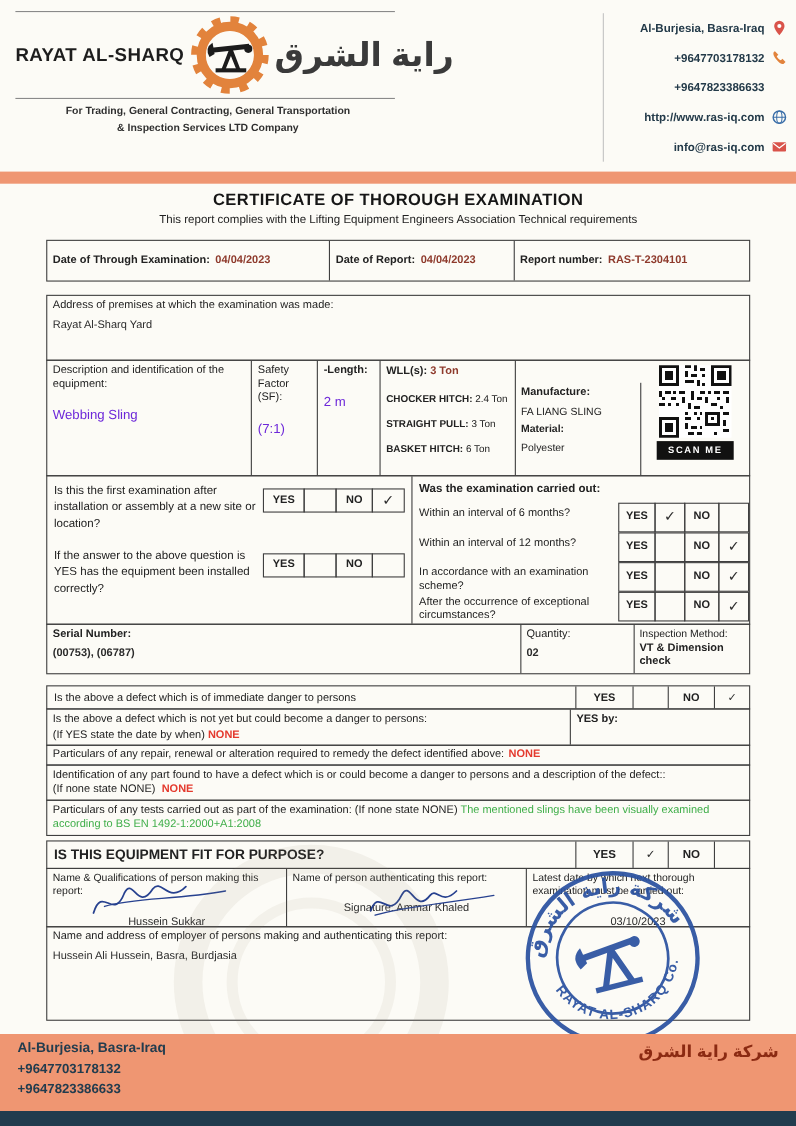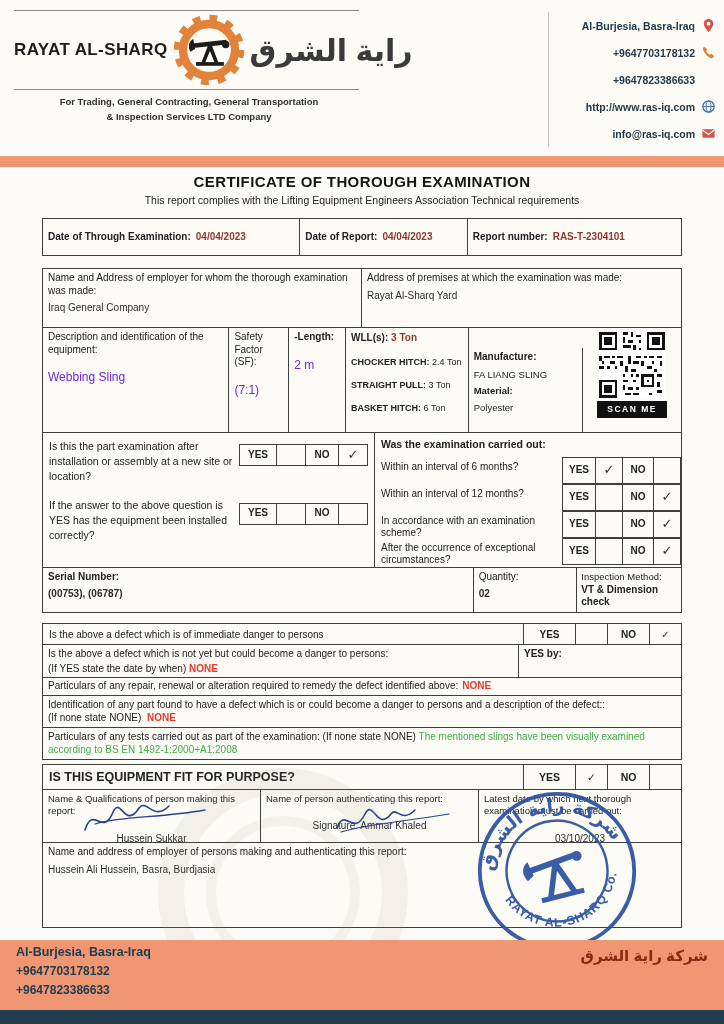--- a/index.html
+++ b/index.html
@@ -233,24 +233,20 @@
         <span class="lbl">Date of Report:</span>
         <span class="red">04/04/2023</span>
       </div>
       <div class="cell c-meta3">
         <span class="lbl">Report number:</span>
         <span class="red">RAS-T-2304101</span>
       </div>
     </div>
 
     <div class="tbl employer-row gap12">
-      <div class="cell">
-        <div>Name and Address of employer for whom the thorough examination was made:</div>
-        <div class="val-line">Iraq General Company</div>
-      </div>
       <div class="cell">
         <div>Address of premises at which the examination was made:</div>
         <div class="val-line">Rayat Al-Sharq Yard</div>
       </div>
     </div>
 
     <div class="tbl equip-row">
       <div class="cell c-desc">
         <div>Description and identification of the equipment:</div>
         <div class="equip-val">Webbing Sling</div>
@@ -298,21 +294,21 @@
             <path fill="#111" d="M18 18h1v1h-1z"></path>
           <path fill="#111" d="M9 0h2v1H9z M12 0h1v2h-1z M14 1h2v1h-2z M9 2h1v2H9z M11 3h2v1h-2z M15 3h1v1h-1z M9 5h3v1H9z M13 5h1v2h-1z M15 6h1v1h-1z M0 9h1v2H0z M2 9h2v1H2z M5 9h1v1H5z M7 9h2v1H7z M11 9h1v3h-1z M14 9h2v1h-2z M17 9h1v1h-1z M19 9h2v1h-2z M22 9h2v1h-2z M1 11h1v1H1z M4 11h2v1H4z M8 11h1v2H8z M13 11h2v1h-2z M16 11h1v2h-1z M20 11h1v1h-1z M23 11h1v2h-1z M0 13h2v1H0z M3 13h1v1H3z M6 13h1v1H6z M10 13h1v2h-1z M12 14h2v1h-2z M18 13h2v1h-2z M21 14h1v1h-1z M9 16h1v1H9z M12 16h1v1h-1z M14 16h1v1h-1z M9 18h2v1H9z M13 18h1v1h-1z M9 20h1v2H9z M11 21h2v1h-2z M14 21h1v1h-1z M10 23h2v1h-2z M13 23h2v1h-2z M22 16h2v1h-2z M22 19h1v2h-1z M22 22h2v1h-2z M19 23h1v1h-1z"></path>
         </svg>
         <div class="scanme">SCAN ME</div>
       </div>
     </div>
 
     <div class="tbl exam-row">
       <div class="cell exam-left">
         <div class="q-block">
-          <div class="q-text">Is this the part examination after installation or assembly at a new site or location?</div>
+          <div class="q-text">Is this the first examination after installation or assembly at a new site or location?</div>
           <div class="choices">
             <div class="ch chw1">YES</div>
             <div class="ch chw2 mark"></div>
             <div class="ch chw3">NO</div>
             <div class="ch chw4 mark">✓</div>
           </div>
         </div>
         <div class="q-block">
           <div class="q-text">If the answer to the above question is YES has the equipment been installed correctly?</div>
           <div class="choices">

